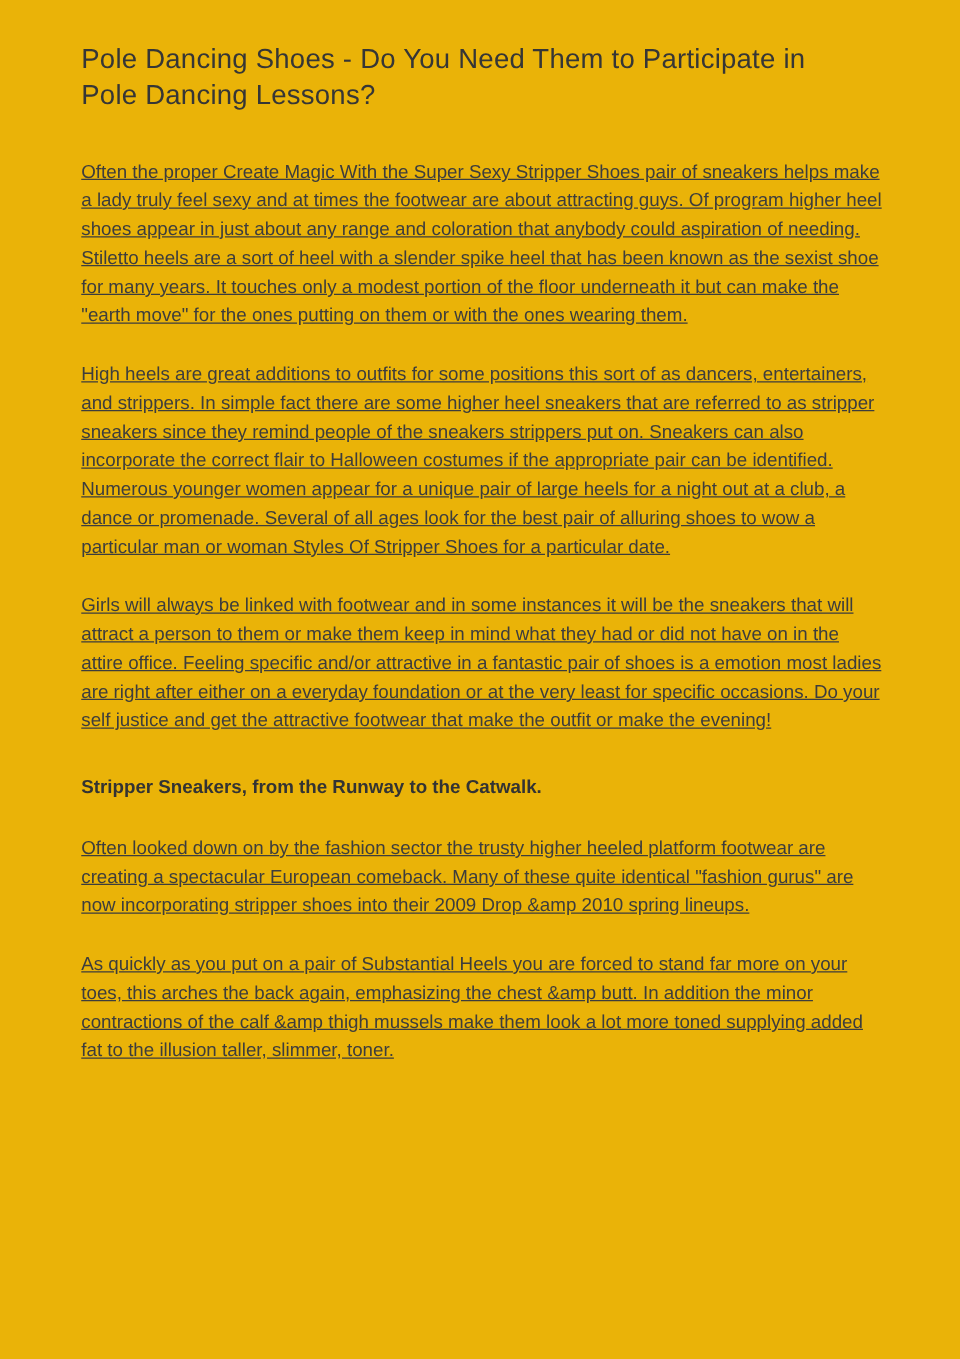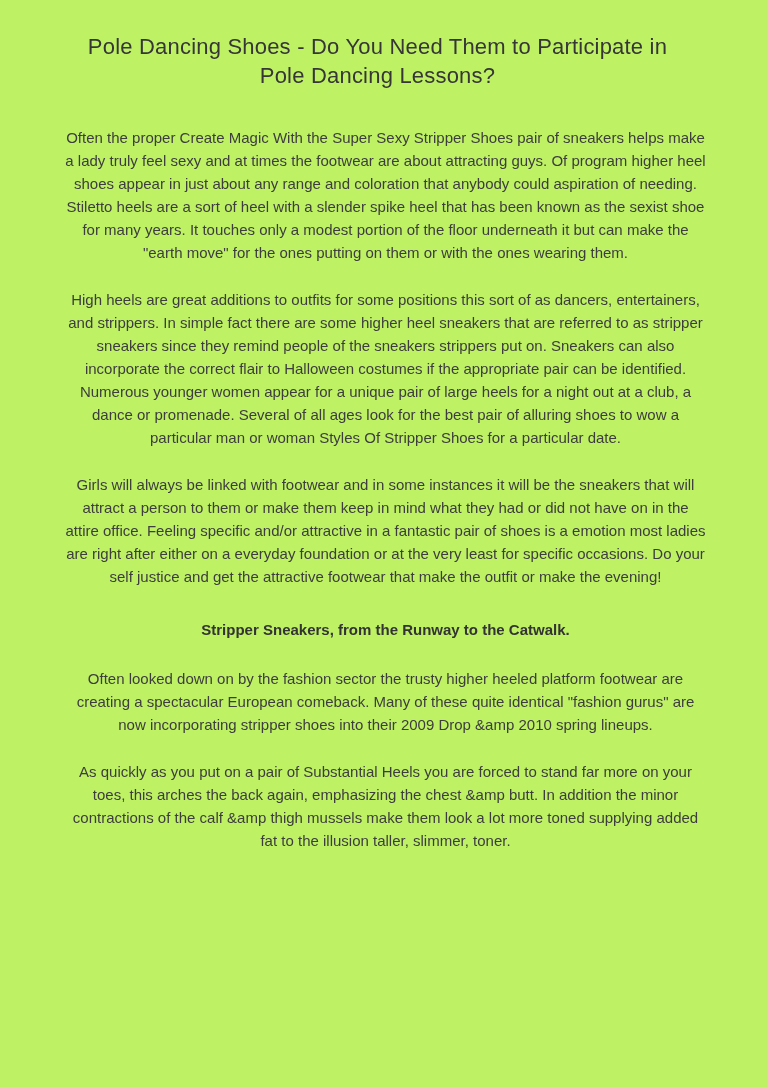--- a/index.html
+++ b/index.html
@@ -4,41 +4,41 @@
   <style>
     * { margin: 0; padding: 0; box-sizing: border-box; }
     html, body {
       width: 768px;
       background: #ffffff;
       font-family: "Liberation Sans", "DejaVu Sans", sans-serif;
     }
     .page {
       width: 768px;
       height: 1087px;
-      background: #bef264;
+      background: #eab308;
       padding: 32px 62px 40px 65px;
       overflow: hidden;
-      text-align: center;
     }
     .doc-title {
       font-size: 22px;
       line-height: 29px;
       font-weight: 400;
       color: #363636;
       letter-spacing: 0.2px;
       margin-bottom: 36px;
       max-width: 625px;
     }
     .doc-paragraph {
       font-size: 15px;
       line-height: 23px;
       font-weight: 400;
       color: #3d3d3d;
       margin-bottom: 24px;
       max-width: 645px;
+      text-decoration: underline;
     }
     .doc-heading {
       font-size: 15px;
       line-height: 23px;
       font-weight: 700;
       color: #333333;
       margin: 30px 0 26px 0;
       max-width: 645px;
     }
     .doc-paragraph:last-child { margin-bottom: 0; }

